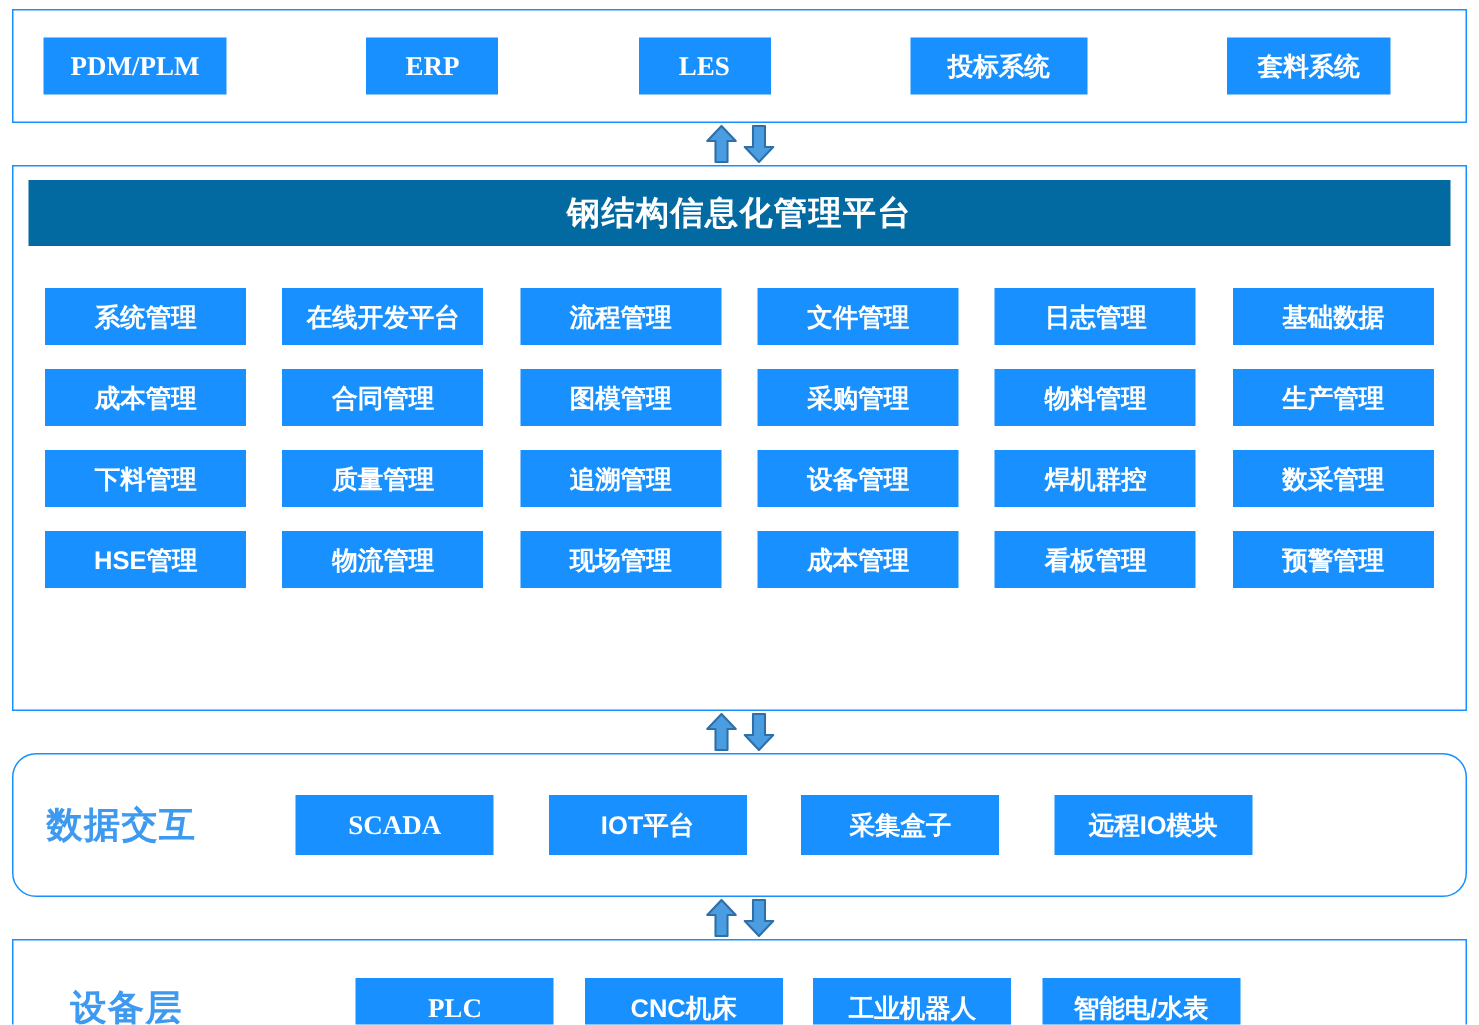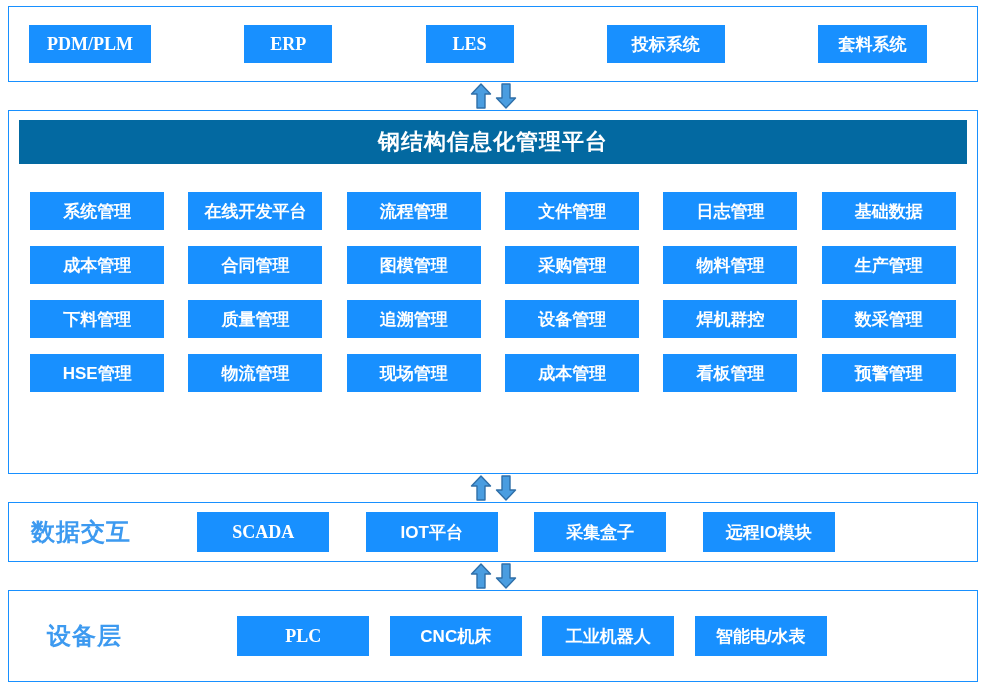--- a/index.html
+++ b/index.html
@@ -123,22 +123,23 @@
     align-items: center;
   }
   #module-grid .chip {
     height: 38px;
     width: 134px;
     font-size: 17px;
   }
 
   
   #sec-data {
-    height: 60px;
+    height: 96px;
     padding: 0 14px;
+    border-radius: 16px;
   }
   #sec-data .section-label { width: 124px; padding-left: 8px; }
   #sec-data .row {
     display: flex;
     align-items: flex-start;
     flex: 1;
     justify-content: space-around;
     padding-right: 110px;
     padding-left: 24px;
   }

